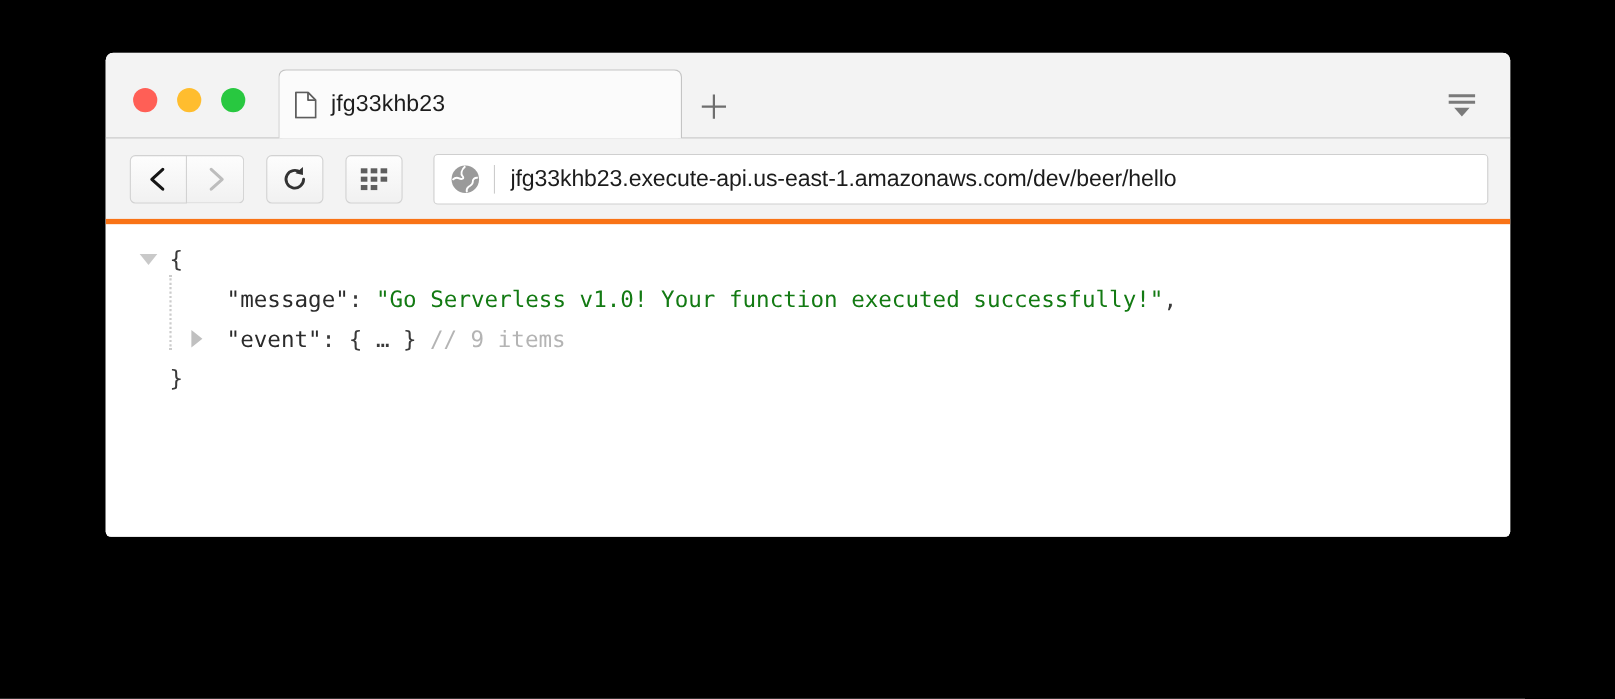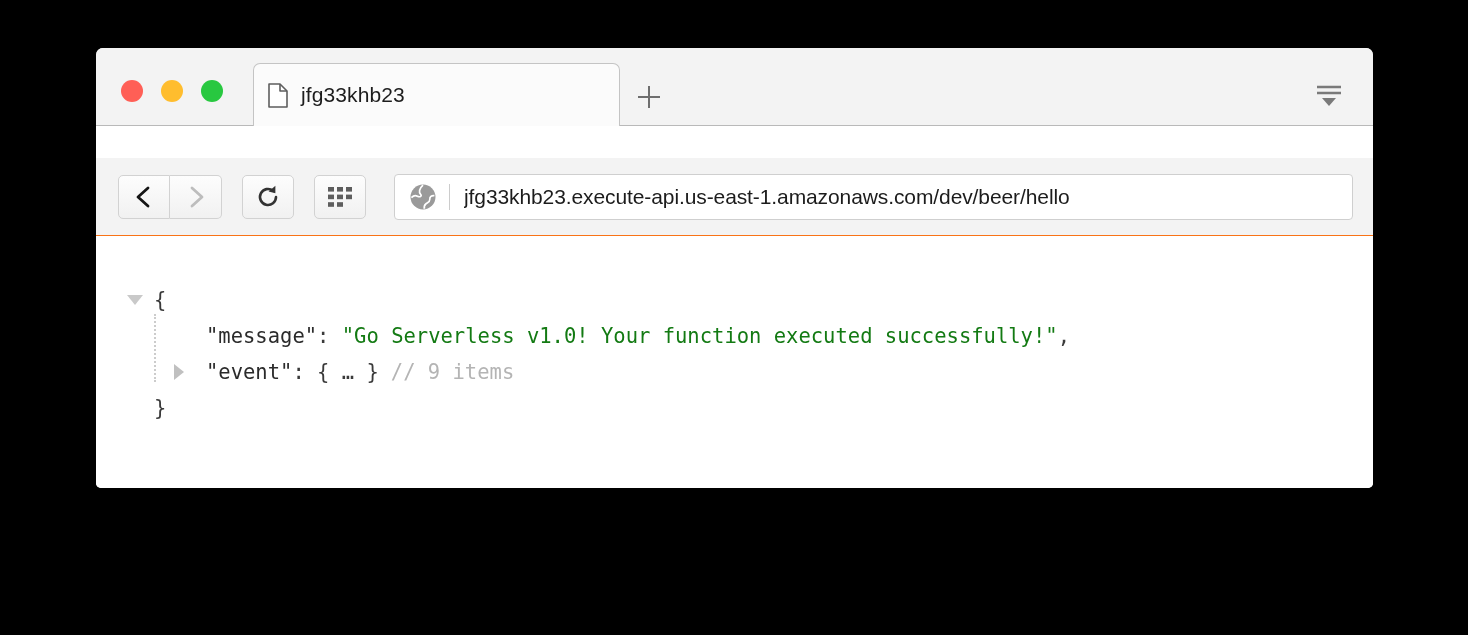--- a/index.html
+++ b/index.html
@@ -24,21 +24,20 @@
     position: absolute;
     left: 96px;
     top: 48px;
     width: 1277px;
     height: 440px;
     background: #ffffff;
     border-radius: 7px 7px 5px 5px;
     overflow: hidden;
     display: flex;
     flex-direction: column;
-    gap: 32px;
   }
 
   
   .tabbar {
     position: relative;
     height: 78px;
     background: #f3f3f3;
     flex: 0 0 auto;
     display: flex;
     align-items: flex-end;
@@ -122,21 +121,21 @@
   
   .toolbar {
     position: relative;
     height: 78px;
     background: #f3f3f3;
     flex: 0 0 auto;
     display: flex;
     align-items: center;
     padding: 0 20px 0 22px;
     box-sizing: border-box;
-    border-bottom: 1px solid #f97316;
+    border-bottom: 5px solid #f97316;
   }
 
   .nav-group {
     display: flex;
     margin-right: 20px;
   }
   .tb-btn {
     width: 52px;
     height: 44px;
     background: linear-gradient(#fdfdfd, #f1f1f1);

